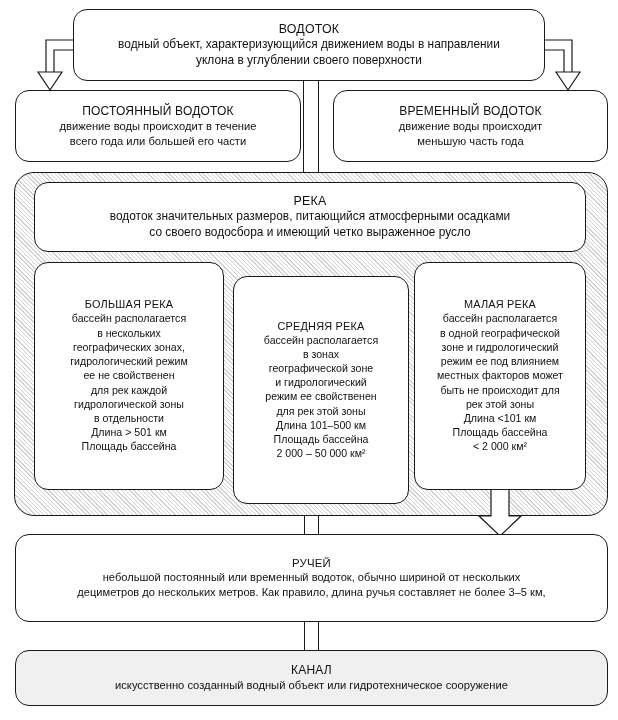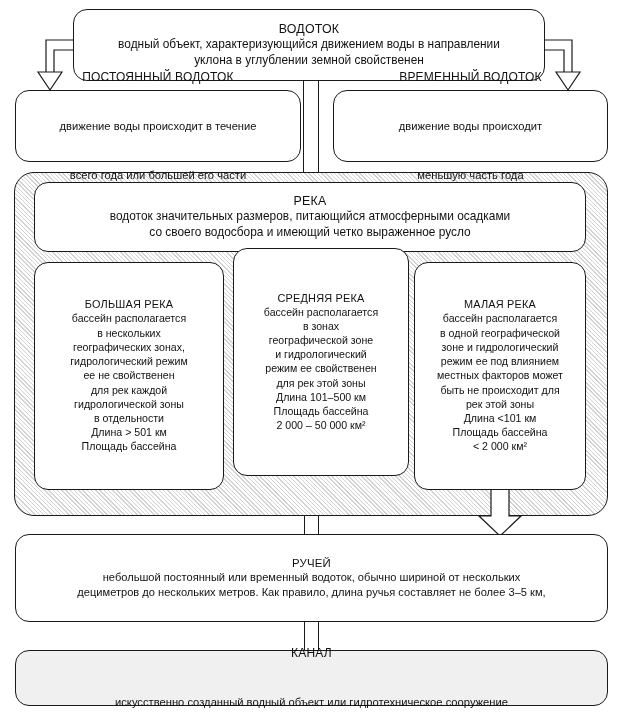--- a/index.html
+++ b/index.html
@@ -35,21 +35,21 @@
     letter-spacing:.2px;
     white-space:nowrap;
   }
   .node .ln{ white-space:nowrap; }
 
   
   .t-big .ttl{font-size:12.4px;}
   .t-big .ln{font-size:11.9px;line-height:15.6px;}
 
   .t-mid .ttl{font-size:12px;}
-  .t-mid .ln{font-size:11.2px;line-height:15px;margin-top:34px;}
+  .t-mid .ln{font-size:11.2px;line-height:15px;}
 
   .t-col .ttl{font-size:10.9px;}
   .t-col .ln{font-size:10.6px;line-height:14.2px;}
 
   .t-small .ttl{font-size:11.4px;}
   .t-small .ln{font-size:11.1px;line-height:14.6px;}
 
   .ttl{margin-bottom:1px;}
 
   
@@ -103,21 +103,21 @@
   <svg class="elbow" style="left:538px;top:22px;width:72px;height:72px;" viewBox="0 0 72 72">
     <path d="M0 18 L34 18 L34 50 M0 28 L26 28 L26 50" fill="none" stroke="#1a1a1a" stroke-width="1.2"></path>
     <path d="M18 50 L42 50 L30 68 Z" fill="#ffffff" stroke="#1a1a1a" stroke-width="1.2" stroke-linejoin="miter"></path>
   </svg>
 
   <div class="vconn" style="left:303px;top:76px;width:16px;height:100px;"></div>
 
   <div class="node t-big" style="left:73px;top:9px;width:472px;height:72px;padding:4px 10px;">
     <div class="ttl">ВОДОТОК</div>
     <div class="ln">водный объект, характеризующийся движением воды в направлении</div>
-    <div class="ln">уклона в углублении земной свойственен</div>
+    <div class="ln">уклона в углублении своего поверхности</div>
   </div>
 
   <div class="node t-mid" style="left:15px;top:90px;width:286px;height:72px;padding:4px 8px;">
     <div class="ttl">ПОСТОЯННЫЙ ВОДОТОК</div>
     <div class="ln">движение воды происходит в течение</div>
     <div class="ln">всего года или большей его части</div>
   </div>
 
   <div class="node t-mid" style="left:333px;top:90px;width:275px;height:72px;padding:4px 8px;">
     <div class="ttl">ВРЕМЕННЫЙ ВОДОТОК</div>
@@ -140,21 +140,21 @@
     <div class="ln">географических зонах,</div>
     <div class="ln">гидрологический режим</div>
     <div class="ln">ее не свойственен</div>
     <div class="ln">для рек каждой</div>
     <div class="ln">гидрологической зоны</div>
     <div class="ln">в отдельности</div>
     <div class="ln">Длина &gt; 501 км</div>
     <div class="ln">Площадь бассейна</div>
   </div>
 
-  <div class="node t-col" style="left:233px;top:248px;width:176px;height:228px;padding:8px 6px;">
+  <div class="node t-col" style="left:233px;top:276px;width:176px;height:228px;padding:8px 6px;">
     <div class="ttl">СРЕДНЯЯ РЕКА</div>
     <div class="ln">бассейн располагается</div>
     <div class="ln">в зонах</div>
     <div class="ln">географической зоне</div>
     <div class="ln">и гидрологический</div>
     <div class="ln">режим ее свойственен</div>
     <div class="ln">для рек этой зоны</div>
     <div class="ln">Длина 101–500 км</div>
     <div class="ln">Площадь бассейна</div>
     <div class="ln">2 000 – 50 000 км²</div>

